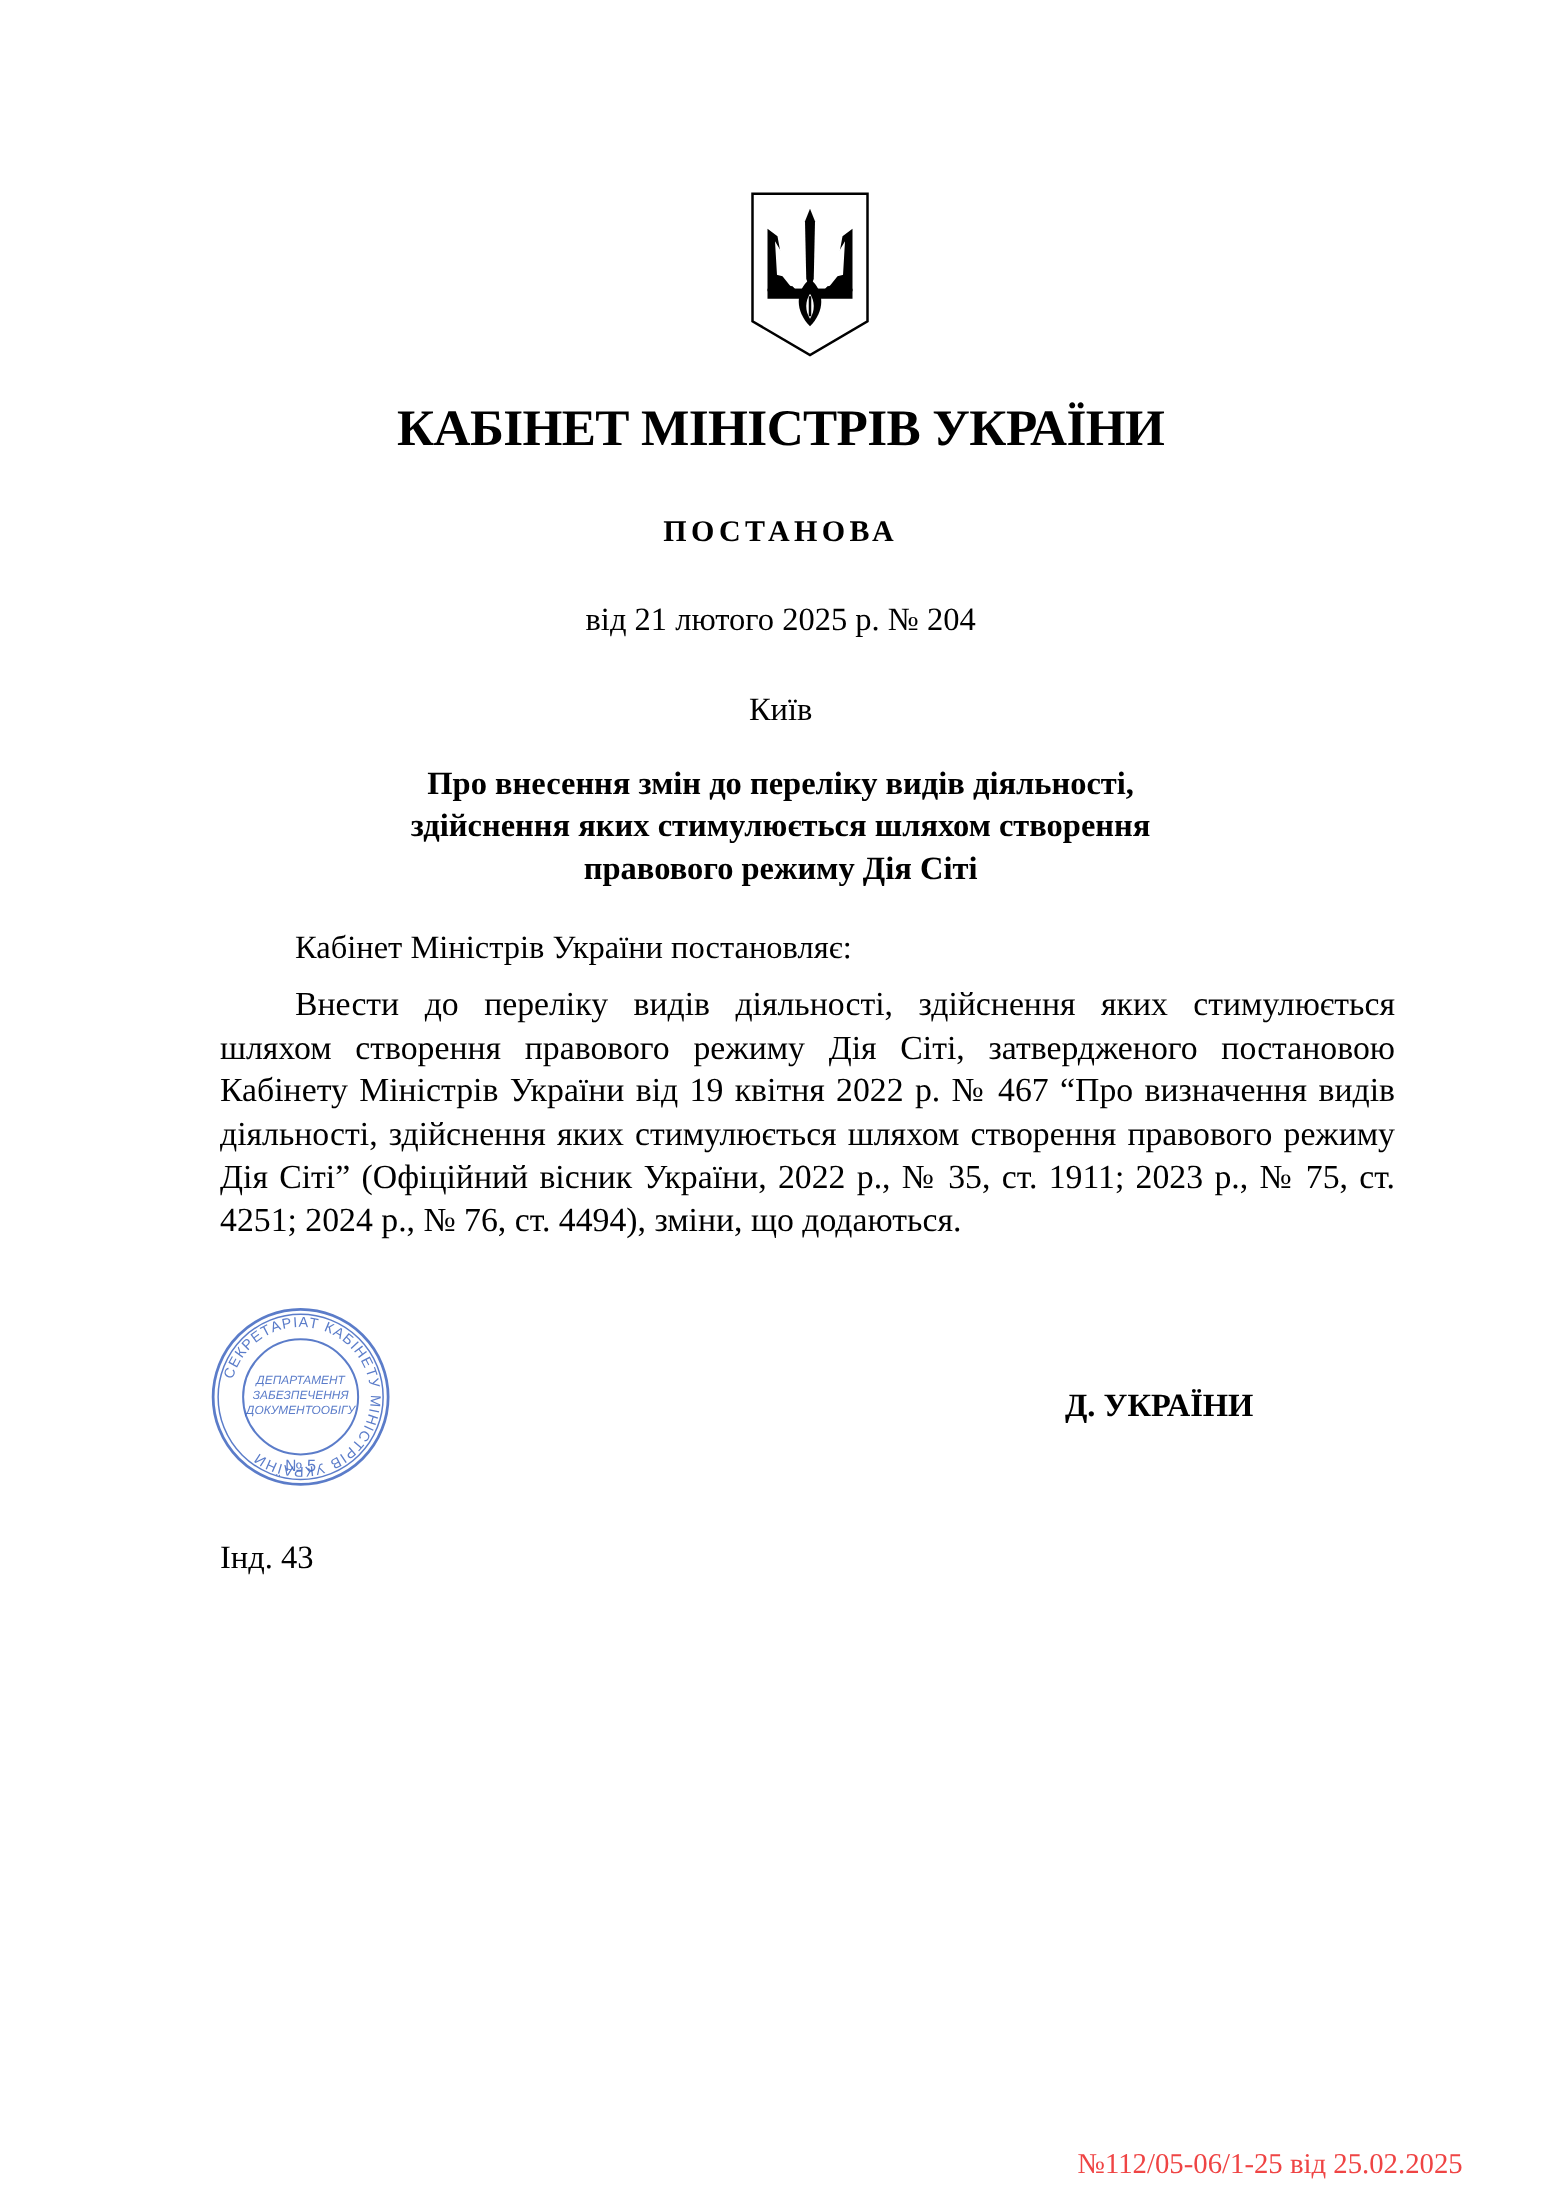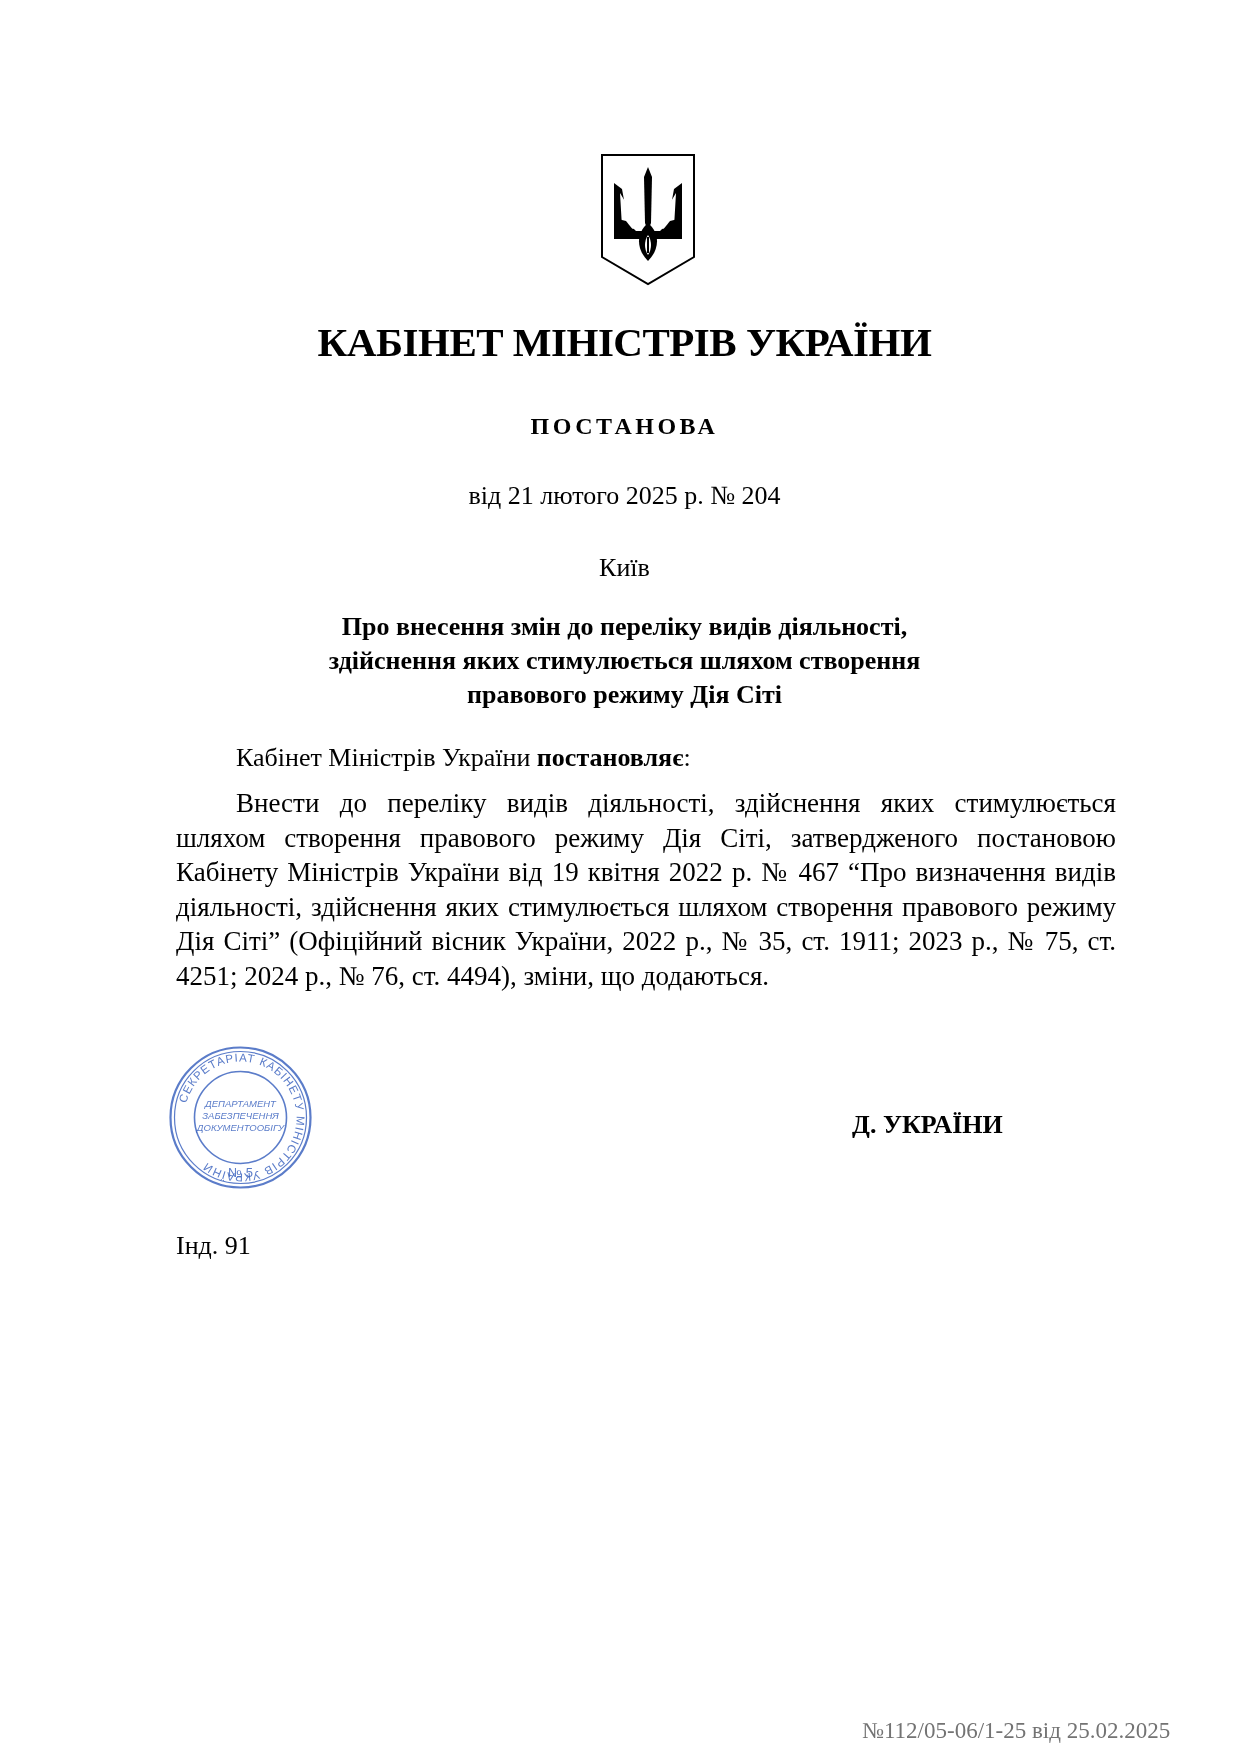--- a/index.html
+++ b/index.html
@@ -71,21 +71,21 @@
       padding-left: 4px;
     }
     .subject div { white-space: nowrap; }
     .preamble {
       position: absolute;
       left: 236px;
       top: 743px;
       font-size: 26px;
       white-space: nowrap;
     }
-    .preamble b { font-weight: bold; }
+    .preamble b { font-weight: normal; }
     .body-text {
       position: absolute;
       left: 176px;
       top: 786px;
       width: 940px;
       font-size: 27px;
       line-height: 34.5px;
       text-align: justify;
       text-indent: 60px;
     }
@@ -117,21 +117,21 @@
       left: 176px;
       top: 1231px;
       font-size: 26px;
       white-space: nowrap;
     }
     .reg-number {
       position: absolute;
       left: 862px;
       top: 1718px;
       font-size: 23px;
-      color: #737373;
+      color: #ef4444;
       white-space: nowrap;
     }
   </style>
 </head>
 <body>
 
 <div class="page">
 
   <svg class="coat" viewBox="0 0 96 133">
     <path d="M2 2 H94 V104 L48 131 L2 104 Z" fill="#ffffff" stroke="#000" stroke-width="2"></path>
@@ -183,16 +183,16 @@
     <g font-family="'Liberation Sans', sans-serif" font-size="9.5" fill="#3f66c0" opacity="0.85" text-anchor="middle" font-style="italic">
       <text x="72.5" y="62">ДЕПАРТАМЕНТ</text>
       <text x="72.5" y="74">ЗАБЕЗПЕЧЕННЯ</text>
       <text x="72.5" y="86">ДОКУМЕНТООБІГУ</text>
     </g>
     <text x="72.5" y="132" font-family="'Liberation Sans', sans-serif" font-size="13" fill="#3f66c0" opacity="0.85" text-anchor="middle">№ 5</text>
   </svg>
 
   <div class="signer-name">Д. УКРАЇНИ</div>
 
-  <div class="index">Інд. 91</div>
+  <div class="index">Інд. 43</div>
 
   <div class="reg-number">№112/05-06/1-25 від 25.02.2025</div>
 </div>
 
 </body></html>

